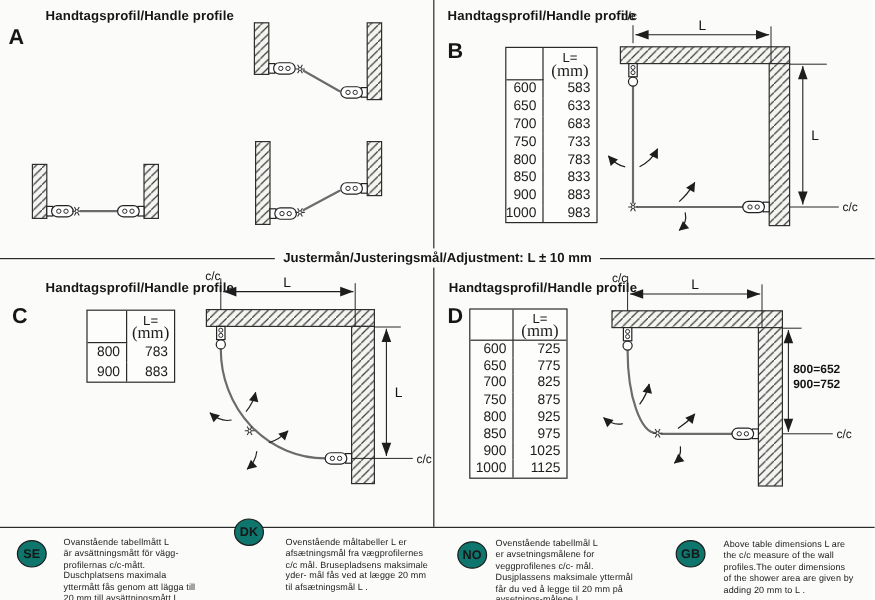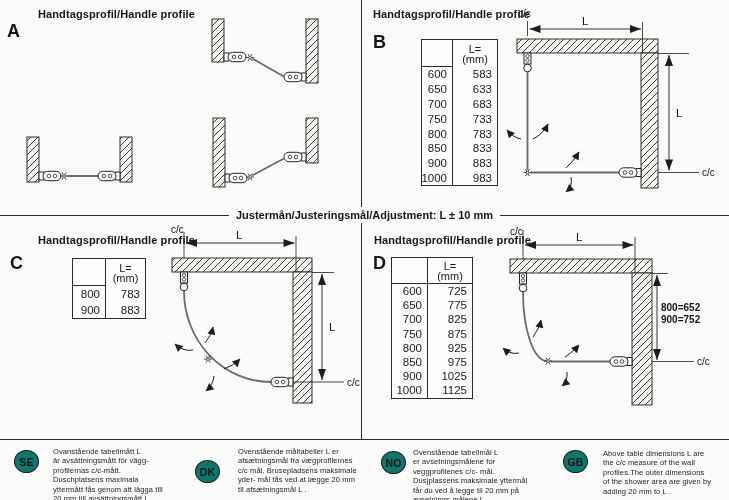--- a/index.html
+++ b/index.html
@@ -16,21 +16,21 @@
   .hline{position:absolute;height:1.4px;background:#2a2a2a;}
   .divider{position:absolute;left:0;top:207px;width:729px;height:16px;display:flex;align-items:center;gap:7px;}
   .divider .rule{flex:1;height:0;border-top:1.4px solid #2a2a2a;}
   .divider .dlabel{font-weight:bold;font-size:11px;white-space:nowrap;}
   
   .ptable{position:absolute;display:grid;border:1.2px solid #2a2a2a;background:#fdfdfc;}
   .ptable .cell{font-size:11.5px;color:#1b1b1b;display:flex;align-items:center;justify-content:flex-end;padding-right:5px;box-sizing:border-box;}
   .ptable .cL{border-right:1.2px solid #2a2a2a;}
   .ptable .th{flex-direction:column;justify-content:center;align-items:center;padding:1px 3px 1px;}
   .ptable .hl{font-size:11px;line-height:11px;}
-  .ptable .mm{font-size:11px;line-height:9px;}
+  .ptable .mm{font-size:14px;line-height:9px;font-family:Liberation Serif, serif;}
   .ptable-b{left:421px;top:39px;grid-template-columns:31px 44px;grid-template-rows:27px repeat(8,14.8px);}
   .ptable-c{left:72px;top:258px;grid-template-columns:33px 39px;grid-template-rows:27px repeat(2,16px);}
   .ptable-d{left:391px;top:257px;grid-template-columns:36px 44px;grid-template-rows:26px repeat(8,14.2px);}
   .ptable-b .thL,.ptable-c .thL{border-bottom:1.2px solid #2a2a2a;}
   .ptable-d .th{border-bottom:1.2px solid #2a2a2a;}
   
   .badge{position:absolute;width:23px;height:21px;border:1.7px solid #1d1d1d;border-radius:50%;
     display:flex;align-items:center;justify-content:center;font-weight:bold;font-size:10.5px;
     letter-spacing:.2px;background:#0f766e;}
   .note{position:absolute;font-size:7.5px;line-height:9.4px;letter-spacing:.1px;color:#222;}
@@ -287,21 +287,21 @@
 <div class="badge" style="left:14px;top:450px;">SE</div>
 <div class="note" style="left:53px;top:447px;">
   <span>Ovanstående tabellmått L</span>
   <span>är avsättningsmått för vägg-</span>
   <span>profilernas c/c-mått.</span>
   <span>Duschplatsens maximala</span>
   <span>yttermått fås genom att lägga till</span>
   <span>20 mm till avsättningsmått L .</span>
 </div>
 
-<div class="badge" style="left:195px;top:460px;">DK</div>
+<div class="badge" style="left:195px;top:432px;">DK</div>
 <div class="note" style="left:238px;top:447px;">
   <span>Ovenstående måltabeller L er</span>
   <span>afsætningsmål fra vægprofilernes</span>
   <span>c/c mål. Brusepladsens maksimale</span>
   <span>yder- mål fås ved at lægge 20 mm</span>
   <span>til afsætningsmål L .</span>
 </div>
 
 <div class="badge" style="left:381px;top:451px;">NO</div>
 <div class="note" style="left:413px;top:448px;">

